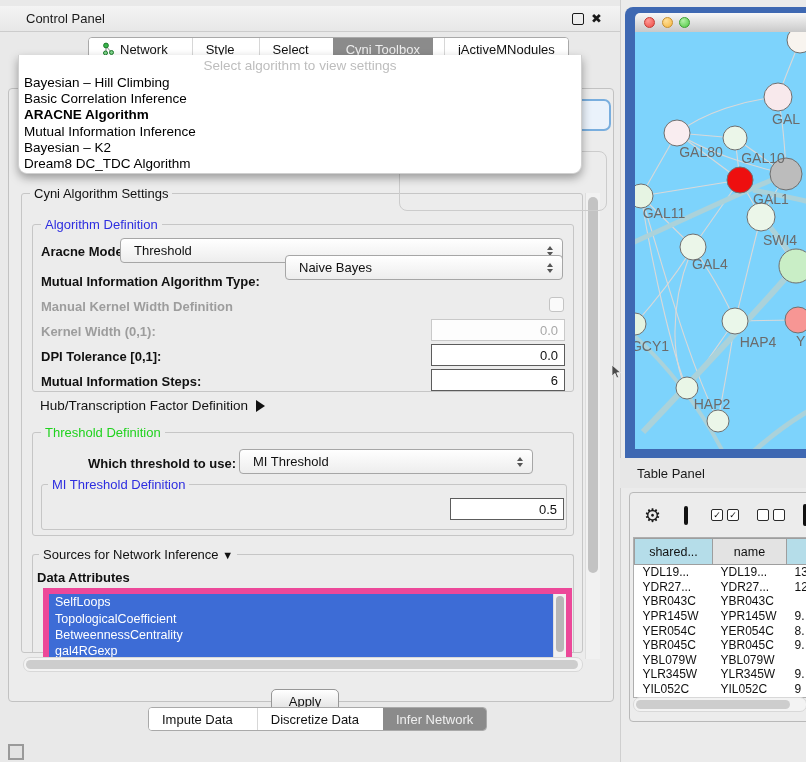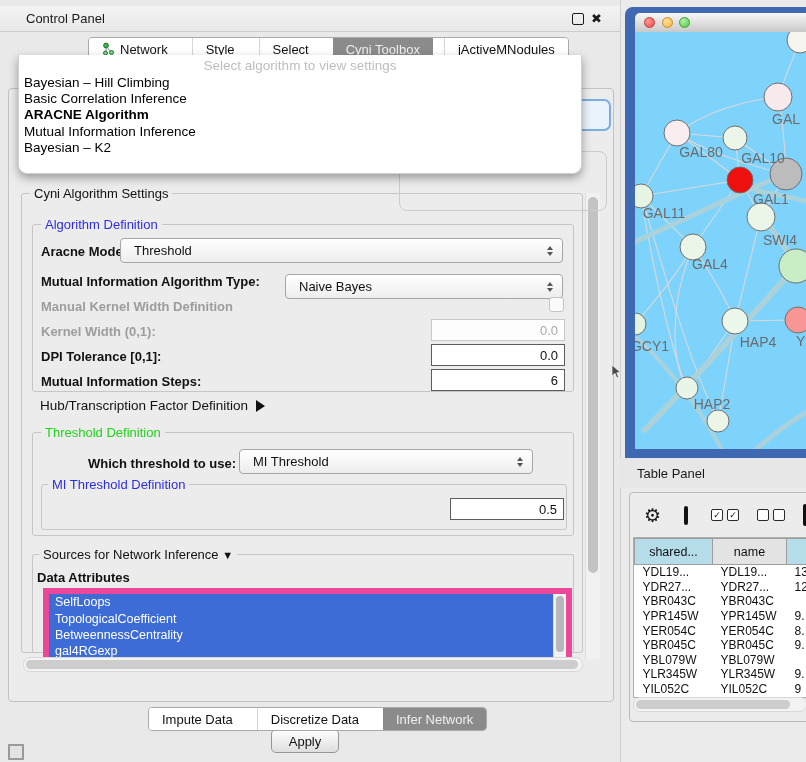--- a/index.html
+++ b/index.html
@@ -123,21 +123,21 @@
         <div class="lbl b" style="left:8px;top:19px;">Aracne Mode:</div>
         <div class="combo" style="left:87px;top:13px;width:443px;height:25px;">
           <span>Threshold</span>
           <span class="spin">
               <i class="up"></i>
               <i class="dn"></i>
             </span>
         </div>
 
         <div class="lbl b" style="left:8px;top:49px;">Mutual Information Algorithm Type:</div>
-        <div class="combo" style="left:252px;top:49px;width:278px;height:25px;text-align:right;">
+        <div class="combo" style="left:252px;top:30px;width:278px;height:25px;text-align:right;">
           <span>Naive Bayes</span>
           <span class="spin">
               <i class="up"></i>
               <i class="dn"></i>
             </span>
         </div>
 
         <div class="lbl dis" style="left:8px;top:74px;">Manual Kernel Width Definition</div>
         <div class="checkbox" style="left:516px;top:72px;"></div>
 
@@ -193,21 +193,21 @@
     </div>
 
     <div class="vscroll" style="left:576px;top:104px;width:14px;height:466px;">
       <div class="vthumb" style="left:2px;top:4px;width:10px;height:376px;"></div>
     </div>
 
     <div class="hscroll" style="left:14px;top:568px;width:558px;height:13px;">
       <div class="hthumb" style="left:2px;top:1.5px;width:552px;height:9px;"></div>
     </div>
 
-    <div class="btn" style="left:262px;top:600px;width:66px;height:22px;margin-top:40px;">Apply</div>
+    <div class="btn" style="left:262px;top:600px;width:66px;height:22px;">Apply</div>
   </div>
 
   <div class="abs tabbar" style="left:148px;top:707px;">
     <div class="tab">
         <span>Impute Data</span>
       </div>
     <div class="tab">
         <span>Discretize Data</span>
       </div>
     <div class="tab sel">
@@ -215,20 +215,21 @@
       </div>
   </div>
 
   <div class="abs popup">
     <div class="prompt">Select algorithm to view settings</div>
     <div class="item">Bayesian – Hill Climbing</div>
     <div class="item">Basic Correlation Inference</div>
     <div class="item b">ARACNE Algorithm</div>
     <div class="item">Mutual Information Inference</div>
     <div class="item">Bayesian – K2</div>
+    <div class="item">Dream8 DC_TDC Algorithm</div>
   </div>
 
   <div class="abs miniicon"></div>
 </div>
 
 <svg class="abs" style="left:612px;top:365px;z-index:30;" width="10" height="14" viewBox="0 0 10 14">
   <polygon points="0,0 0,11 3,8.4 4.8,13 6.6,12.2 4.8,7.8 8.6,7.6" fill="#4a4a4a" stroke="#fff" stroke-width="0.7"></polygon>
 </svg>
 
 <div class="abs netframe">

